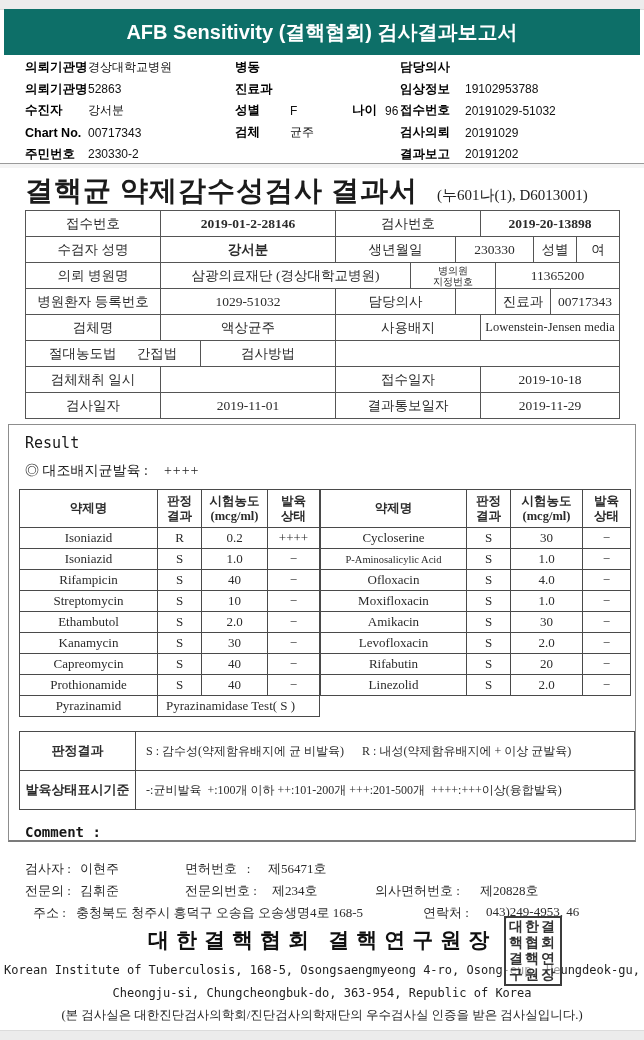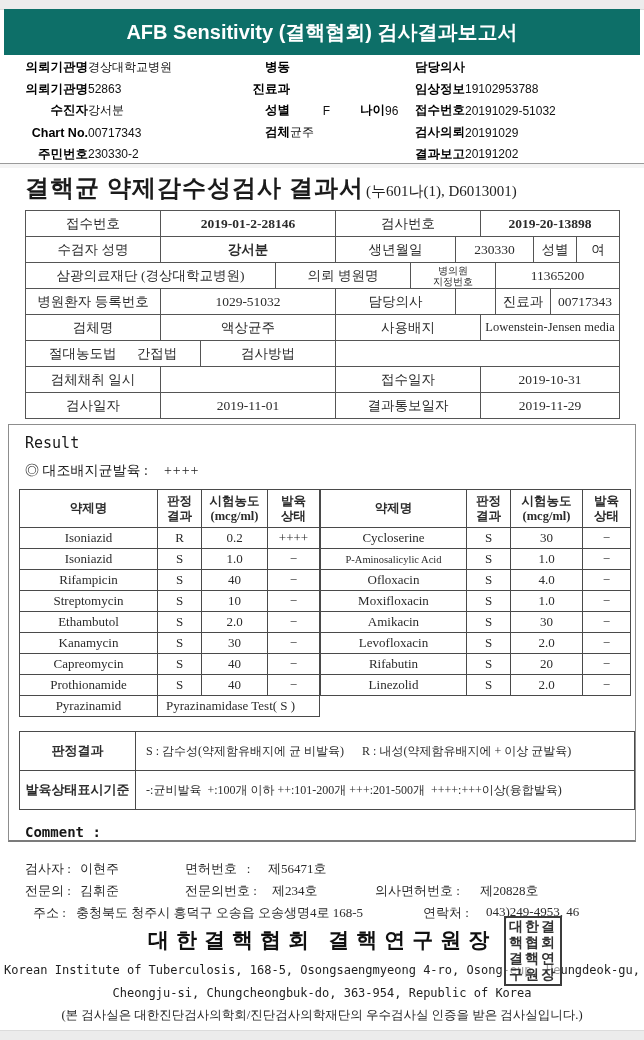--- a/index.html
+++ b/index.html
@@ -5,33 +5,33 @@
   html,body { margin:0; padding:0; }
   body { width:644px; height:1040px; background:#ffffff; font-family:"Liberation Serif",serif; color:#222; }
   #page { position:relative; width:644px; height:1040px; overflow:hidden; background:#fff; }
 
   .topstrip { position:absolute; top:0; left:0; width:644px; height:9px; background:#ececec; border-bottom:1px solid #dcdcdc; }
   .botstrip { position:absolute; bottom:0; left:0; width:644px; height:9px; background:#ececec; border-top:1px solid #dcdcdc; }
 
   .banner { position:absolute; top:9px; left:4px; right:4px; height:46px; background:#0d6f68; display:flex; align-items:center; justify-content:center; }
   .banner span { color:#fff; font-family:"Liberation Sans",sans-serif; font-weight:bold; font-size:20px; }
 
-  .patient { position:absolute; top:57px; left:0; width:644px; height:104px; font-family:"Liberation Sans",sans-serif;text-align:right; }
+  .patient { position:absolute; top:57px; left:0; width:644px; height:104px; font-family:"Liberation Sans",sans-serif; }
   .pcol { position:absolute; top:0; }
   .prow { height:21.6px; display:flex; align-items:center; }
   .plabel { font-weight:bold; font-size:12.5px; color:#000; flex:none; }
   .pval { font-size:12px; color:#111; white-space:pre; }
   .lw63 { width:63px; } .lw55 { width:55px; } .lw65 { width:65px; } .lw33 { width:33px; }
 
   .divider { position:absolute; top:163px; left:0; width:644px; height:1px; background:#9a9a9a; }
   .underband { position:absolute; top:164px; left:0; width:644px; height:4px; background:#f4f4f4; }
 
   .rtitle { position:absolute; top:172px; left:25px; white-space:nowrap; }
-  .rtitle .big { font-size:24px; font-weight:bold; color:#1b1b1b; letter-spacing:1px; }
-  .rtitle .suffix { font-size:15px; color:#222; margin-left:2px; }
+  .rtitle .big { font-size:28px; font-weight:bold; color:#1b1b1b; letter-spacing:1px; }
+  .rtitle .suffix { font-size:15px; color:#222; margin-left:19px; }
 
   .itable { position:absolute; top:210px; left:25px; width:594px; border-top:1px solid #555; border-left:1px solid #555; font-size:13.5px; color:#2b2b2b; }
   .irow { display:flex; height:26px; }
   .icell { box-sizing:border-box; border-right:1px solid #555; border-bottom:1px solid #555; display:flex; align-items:center; justify-content:center; text-align:center; white-space:pre; overflow:hidden; }
   .icell.b { font-weight:bold; }
   .icell.sm { font-size:10px; line-height:11px; white-space:pre-line; }
   .icell.mono { font-size:12.5px; }
   .w135{width:135px}.w175{width:175px}.w145{width:145px}.w139{width:139px}
   .w120{width:120px}.w78{width:78px}.w43{width:43px}.w250{width:250px}
   .w85{width:85px}.w124{width:124px}.w40{width:40px}.w55c{width:55px}.w69{width:69px}.w284{width:284px}
@@ -158,22 +158,22 @@
     </div>
     <div class="irow">
       <div class="icell w135">수검자 성명</div>
       <div class="icell w175 b">강서분</div>
       <div class="icell w120">생년월일</div>
       <div class="icell w78">230330</div>
       <div class="icell w43">성별</div>
       <div class="icell w43">여</div>
     </div>
     <div class="irow">
+      <div class="icell w135">의뢰 병원명</div>
       <div class="icell w250">삼광의료재단 (경상대학교병원)</div>
-      <div class="icell w135">의뢰 병원명</div>
       <div class="icell w85 sm">병의원
 지정번호</div>
       <div class="icell w124">11365200</div>
     </div>
     <div class="irow">
       <div class="icell w135">병원환자 등록번호</div>
       <div class="icell w175">1029-51032</div>
       <div class="icell w120">담당의사</div>
       <div class="icell w40"></div>
       <div class="icell w55c">진료과</div>
@@ -187,21 +187,21 @@
     </div>
     <div class="irow">
       <div class="icell w175">절대농도법      간접법</div>
       <div class="icell w135">검사방법</div>
       <div class="icell w284"></div>
     </div>
     <div class="irow">
       <div class="icell w135">검체채취 일시</div>
       <div class="icell w175"></div>
       <div class="icell w145">접수일자</div>
-      <div class="icell w139">2019-10-31</div>
+      <div class="icell w139">2019-10-18</div>
     </div>
     <div class="irow">
       <div class="icell w135">검사일자</div>
       <div class="icell w175">2019-11-01</div>
       <div class="icell w145">결과통보일자</div>
       <div class="icell w139">2019-11-29</div>
     </div>
   </div>
 
   <div class="resultbox">

